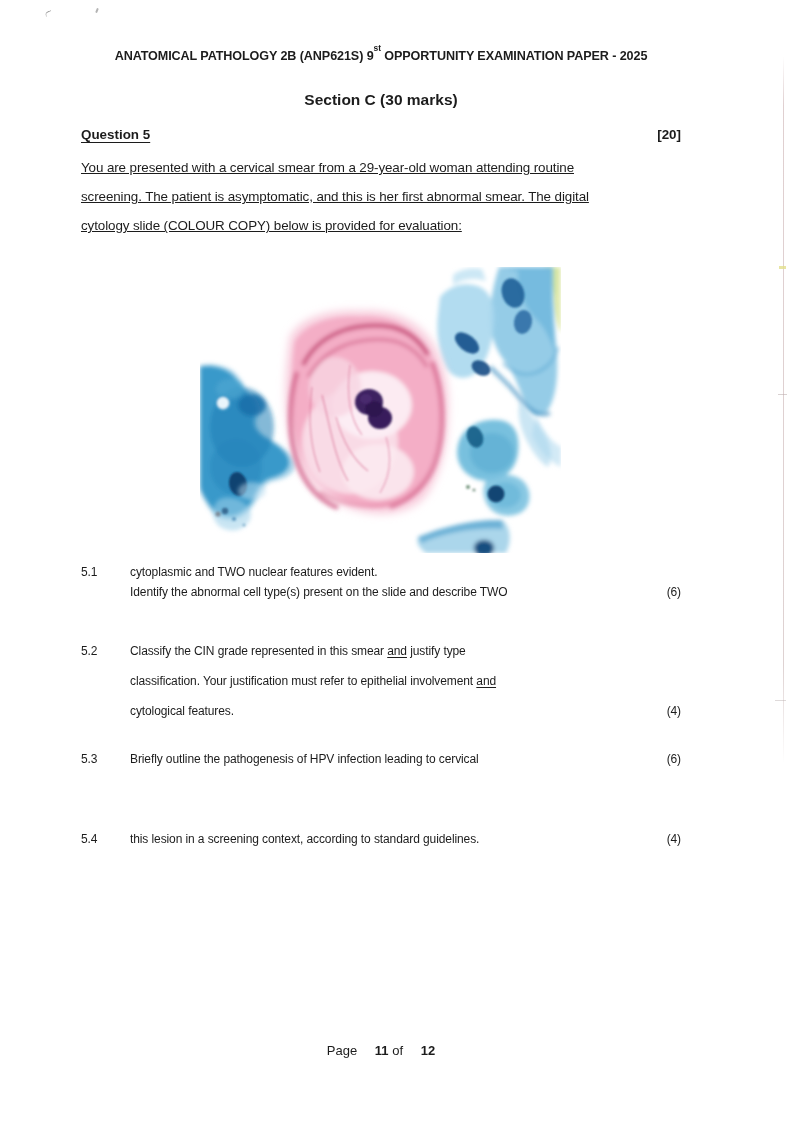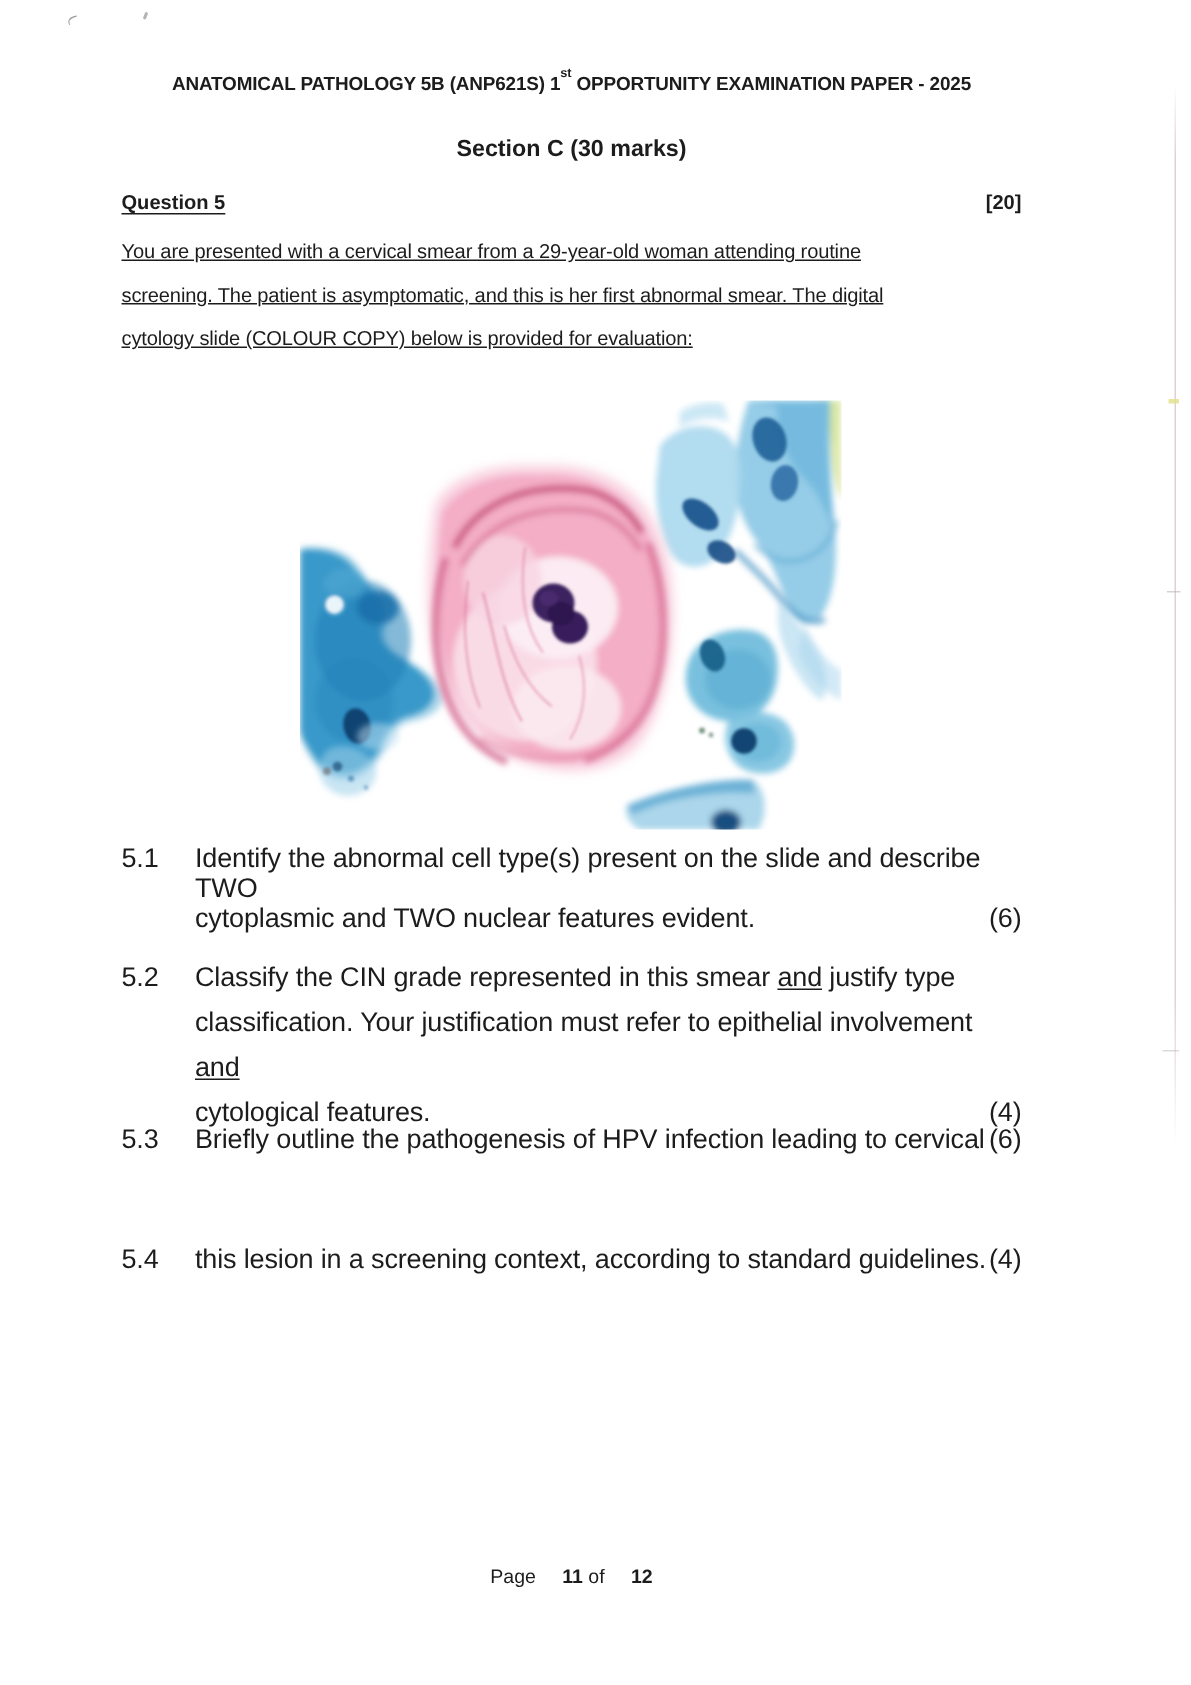--- a/index.html
+++ b/index.html
@@ -21,21 +21,21 @@
   .doc-header{position:absolute;top:44px;left:81px;width:600px;text-align:center;
     font-weight:bold;font-size:12.6px;letter-spacing:-0.1px;line-height:16px;}
   .doc-header sup{font-size:8.5px;position:relative;top:-4px;}
   .section-heading{position:absolute;top:90px;left:81px;width:600px;text-align:center;
     font-weight:bold;font-size:15.5px;line-height:20px;}
   .question-header{position:absolute;top:125px;left:81px;width:600px;font-size:13.4px;line-height:20px;}
   .q-label{font-weight:bold;text-decoration:underline;text-underline-offset:3px;text-decoration-thickness:1.4px;}
   .q-marks{position:absolute;right:0;top:0;font-weight:bold;}
   .intro{position:absolute;top:153px;left:81px;width:610px;font-size:13.4px;line-height:29px;letter-spacing:-0.1px;text-decoration:underline;}
   .figure{position:absolute;left:200px;top:267px;width:361px;height:286px;}
-  .q{position:absolute;left:81px;width:600px;font-size:18px;letter-spacing:-0.1px;}
+  .q{position:absolute;left:81px;width:600px;font-size:12px;letter-spacing:-0.1px;}
   .lh20{line-height:20px;}
   .lh30{line-height:30px;}
   .qnum{position:absolute;left:0;top:0;}
   .qtext{margin-left:49px;width:535px;}
   .qmarks{position:absolute;right:0;bottom:0;}
   .u{text-decoration:underline;text-underline-offset:2px;}
   .footer{position:absolute;top:1041px;left:81px;width:600px;text-align:center;font-size:13px;line-height:20px;}
   .footer b{font-weight:bold;margin-left:14px;}
 </style>
 </head>
@@ -43,21 +43,21 @@
 
 <div class="page">
 
   <div class="speck speck-1"></div>
   <div class="speck speck-2"></div>
   <div class="scan-line"></div>
   <div class="tick tick-yellow"></div>
   <div class="tick tick-a"></div>
   <div class="tick tick-b"></div>
 
-  <div class="doc-header"><span>ANATOMICAL PATHOLOGY 5B (ANP621S) 1</span><sup>st</sup><span> OPPORTUNITY EXAMINATION PAPER - 2025</span></div>
+  <div class="doc-header"><span>ANATOMICAL PATHOLOGY 2B (ANP621S) 9</span><sup>st</sup><span> OPPORTUNITY EXAMINATION PAPER - 2025</span></div>
 
   <div class="section-heading">Section C (30 marks)</div>
 
   <div class="question-header">
     <span class="q-label">Question 5</span>
     <span class="q-marks">[20]</span>
   </div>
 
   <div class="intro">
     <div>You are presented with a cervical smear from a 29-year-old woman attending routine</div>
@@ -173,22 +173,22 @@
         <ellipse cx="180" cy="151" rx="12" ry="11" fill="#381e5c"></ellipse>
         <ellipse cx="174" cy="142" rx="9" ry="8" fill="#2e1850"></ellipse>
         <ellipse cx="166" cy="132" rx="6" ry="5" fill="#4a2a70" opacity="0.9"></ellipse>
       </g>
     </svg>
   </div>
 
   <div class="q lh20" style="top:562px">
     <span class="qnum">5.1</span>
     <div class="qtext">
+      <div>cytoplasmic and TWO nuclear features evident.</div>
       <div>Identify the abnormal cell type(s) present on the slide and describe TWO</div>
-      <div>cytoplasmic and TWO nuclear features evident.</div>
     </div>
     <span class="qmarks">(6)</span>
   </div>
 
   <div class="q lh30" style="top:636px">
     <span class="qnum">5.2</span>
     <div class="qtext">
       <div><span>Classify the CIN grade represented in this smear </span><span class="u">and</span><span> justify type</span></div>
       <div><span>classification. Your justification must refer to epithelial involvement </span><span class="u">and</span></div>
       <div>cytological features.</div>

